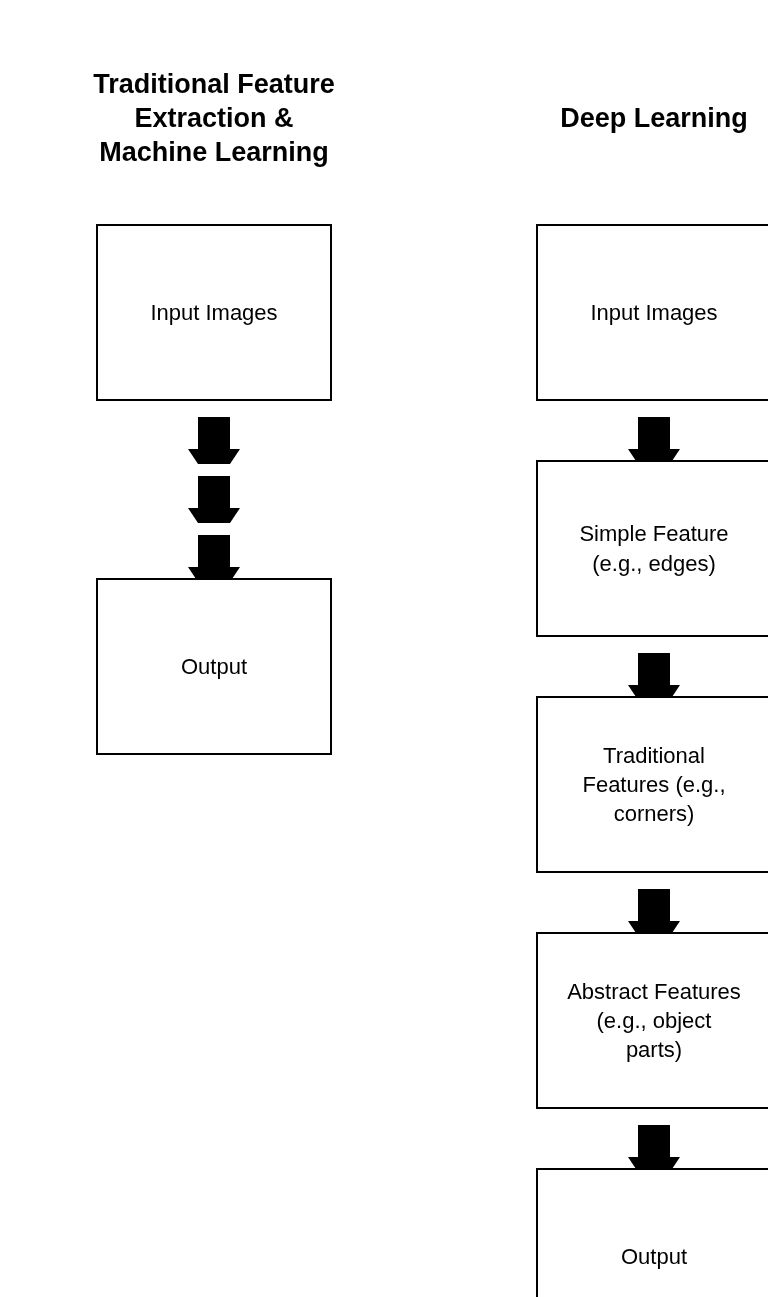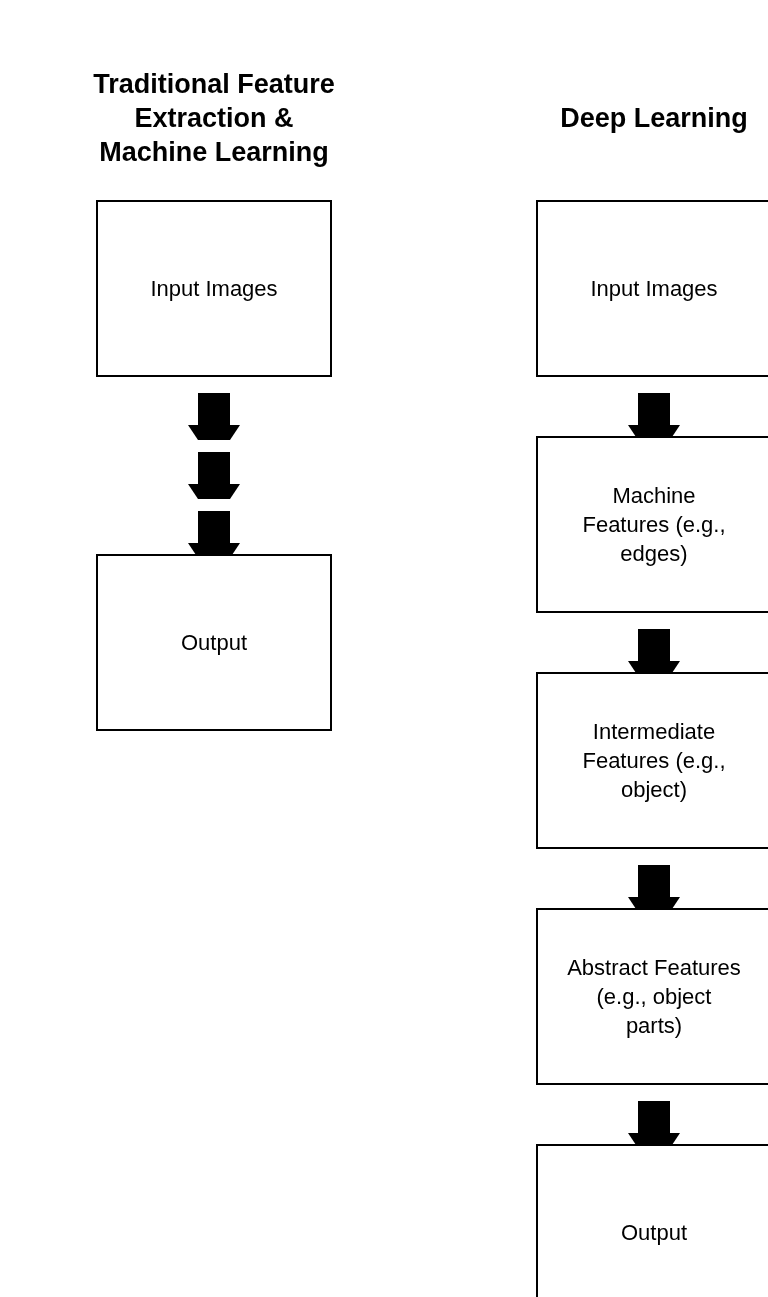--- a/index.html
+++ b/index.html
@@ -34,21 +34,21 @@
     justify-content: center;
     text-align: center;
     font-size: 27px;
     font-weight: bold;
     line-height: 1.25;
   }
   .flow {
     display: flex;
     flex-direction: column;
     align-items: center;
-    margin-top: 6px;
+    margin-top: 30px;
   }
   .box {
     width: 236px;
     height: 177px;
     border: 2px solid var(--box-border, #000000);
     background: var(--background, #ffffff);
     display: flex;
     align-items: center;
     justify-content: center;
     text-align: center;
@@ -119,30 +119,30 @@
       <div class="box">
         <span>Input Images</span>
       </div>
 
       <div class="arrow">
         <div class="shaft"></div>
         <div class="head"></div>
       </div>
 
       <div class="box">
-        <span>Machine Features (e.g., edges)</span>
+        <span>Simple Feature (e.g., edges)</span>
       </div>
 
       <div class="arrow">
         <div class="shaft"></div>
         <div class="head"></div>
       </div>
 
       <div class="box">
-        <span>Intermediate Features (e.g., object)</span>
+        <span>Traditional Features (e.g., corners)</span>
       </div>
 
       <div class="arrow">
         <div class="shaft"></div>
         <div class="head"></div>
       </div>
 
       <div class="box">
         <span>Abstract Features (e.g., object parts)</span>
       </div>

